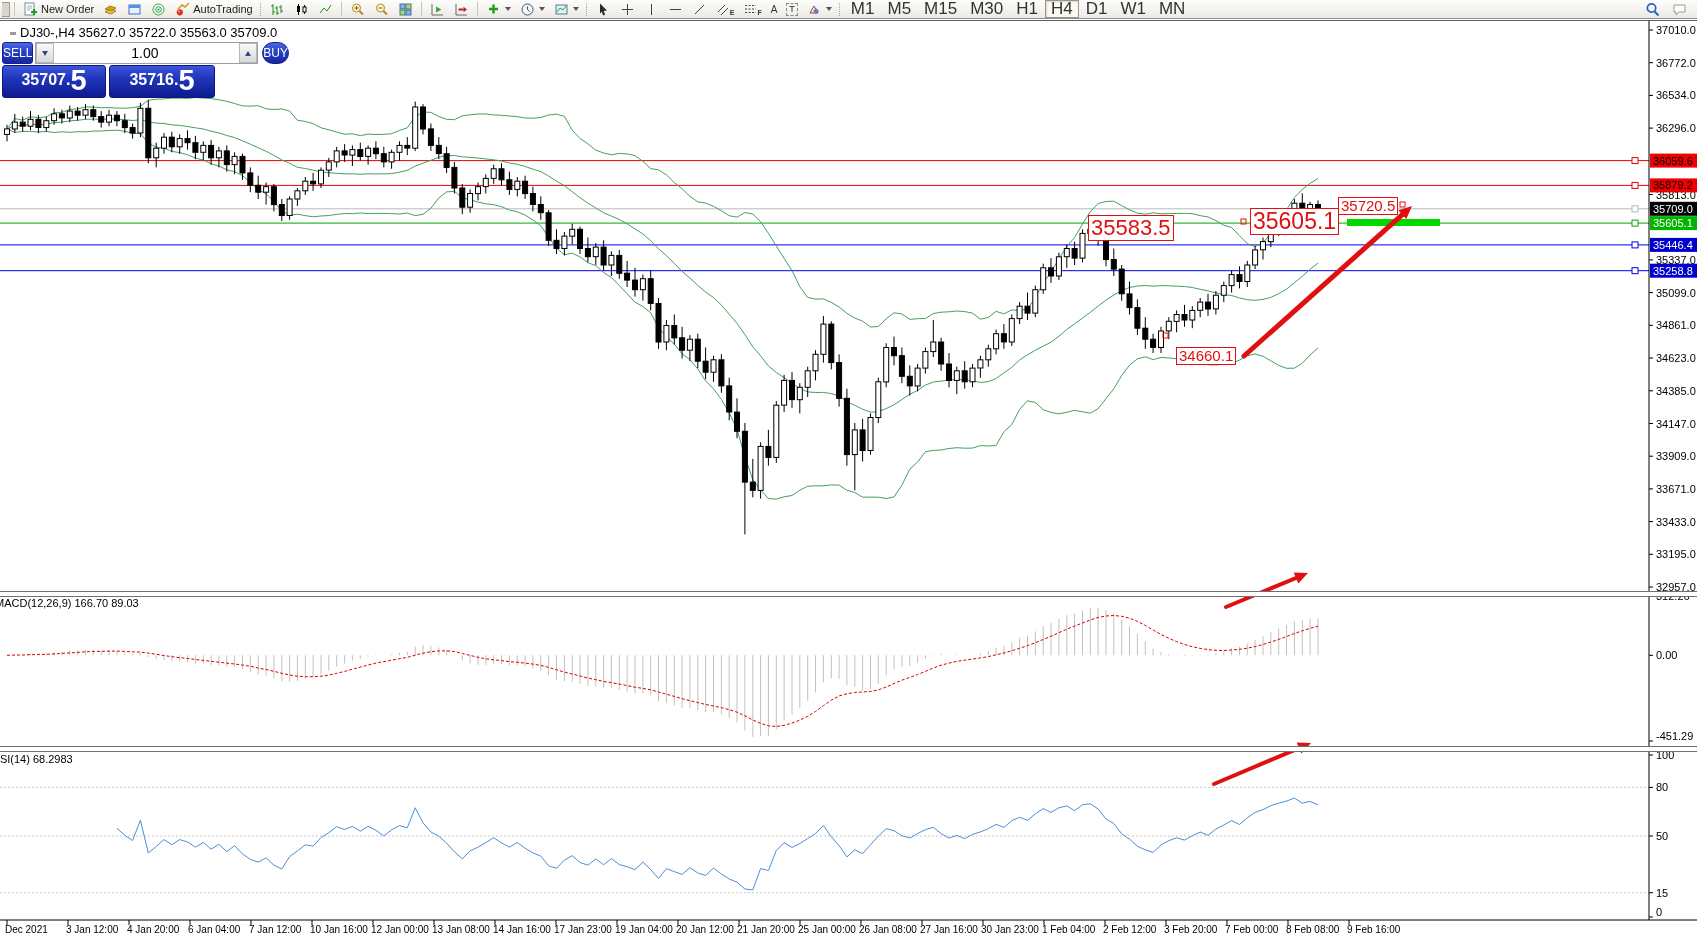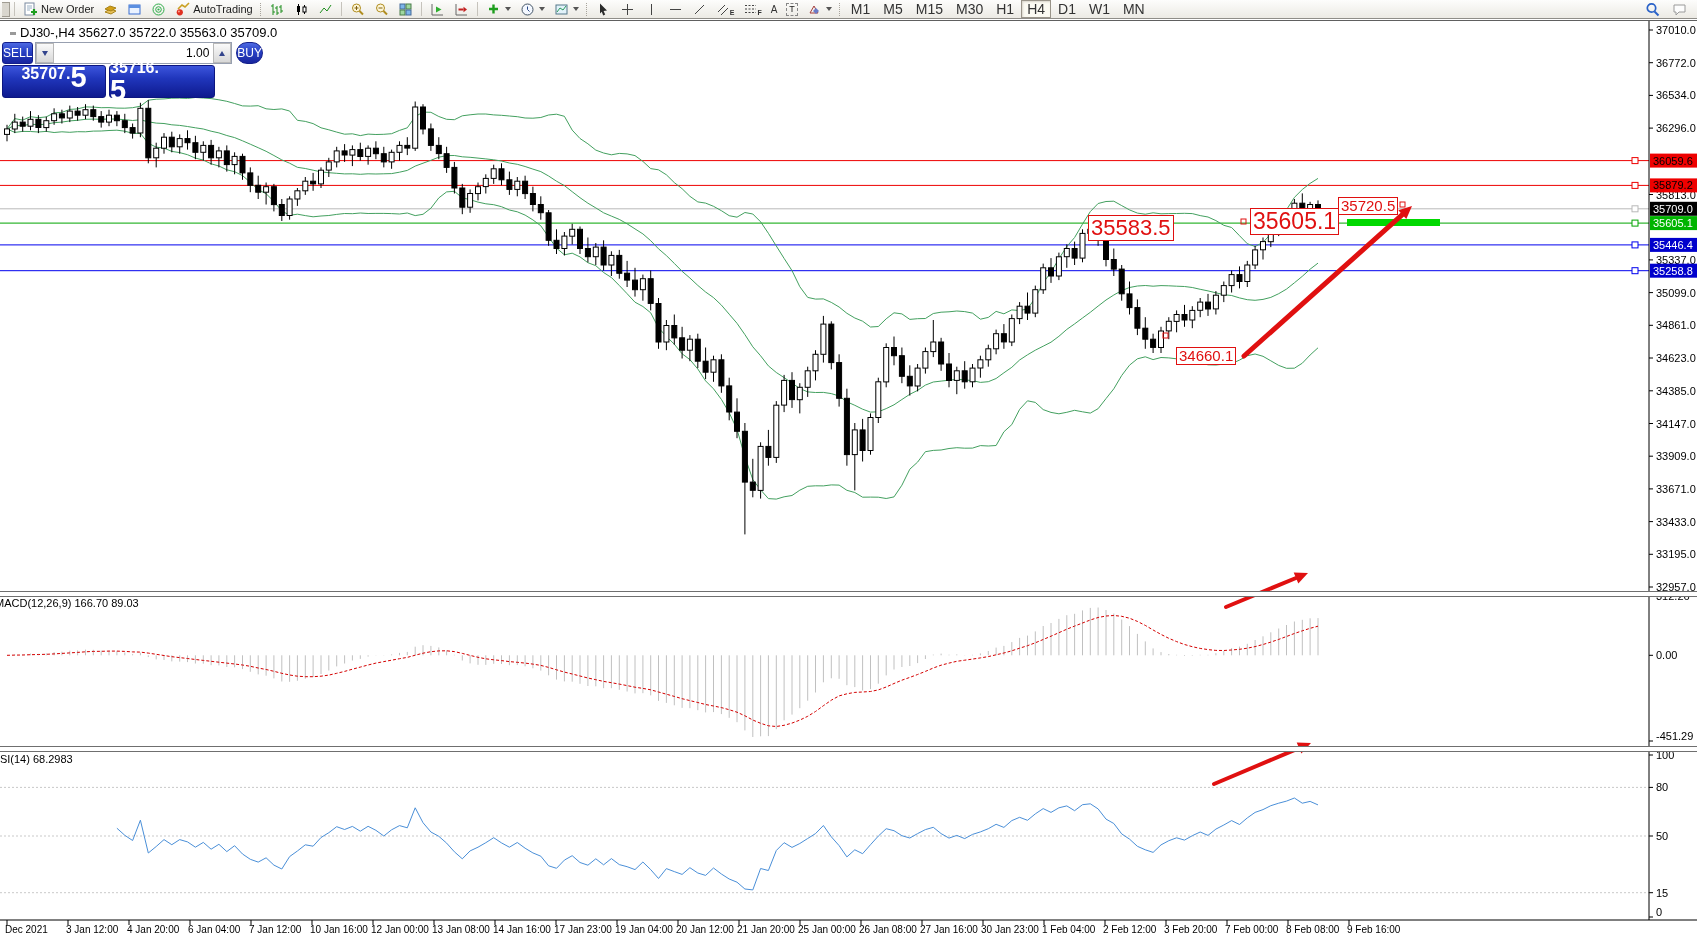--- a/index.html
+++ b/index.html
@@ -11,21 +11,21 @@
     display:flex;align-items:center;gap:1px;padding:0 2px;box-sizing:border-box;}
   .tbtn{height:17px;display:flex;align-items:center;gap:3px;padding:18px 3px;font-size:11px;
     color:#1c1c1c;border:1px solid transparent;border-radius:2px;cursor:default;white-space:nowrap;}
   .ic{width:15px;height:15px;display:inline-block;vertical-align:middle;}
   .tsep{width:1px;height:14px;background:#c6c3bc;margin:0 3px;}
   .thandle{width:2px;height:13px;border-left:1px dotted #a8a49c;margin:0 2px;}
   .caret{width:0;height:0;border-left:3px solid transparent;border-right:3px solid transparent;
     border-top:4px solid #555;margin-left:1px;}
   .cuticon{width:7px;height:13px;overflow:hidden;display:inline-block;background:#d9d6ce;
     border:1px solid #a09c92;border-left:none;}
-  .tf{font-size:14px;color:#333;padding:1px 5px;height:14px;line-height:14px;border:1px solid transparent;}
+  .tf{font-size:17px;color:#333;padding:1px 5px;height:14px;line-height:14px;border:1px solid transparent;}
   .tf.active{background:#fbfaf2;border:1px solid #999489;box-shadow:inset 1px 1px 2px #d8d4ca;}
   .letter{font-size:10px;color:#333;}
   .corner-letter{font-size:7px;font-weight:bold;color:#333;margin-left:-4px;margin-top:7px;}
   .tbox{border:1px dashed #888;padding:0 2px;font-size:9px;line-height:11px;}
   .right-tools{margin-left:auto;display:flex;align-items:center;gap:4px;padding-right:4px;}
   .chatwrap{position:relative;}
   .badge{position:absolute;top:-3px;right:-5px;background:#e22;color:#fff;font-size:8px;
     width:11px;height:11px;border-radius:6px;text-align:center;line-height:11px;font-weight:bold;}
   
   .chartwin{position:absolute;top:20px;left:0;width:1697px;height:921px;background:#fff;
@@ -44,28 +44,28 @@
   .chip{background:linear-gradient(#4d69e2 0%,#2740c4 45%,#18259e 100%);color:#fff;font-size:12px;
     font-weight:normal;border:1px solid #14208c;border-radius:3px;display:flex;align-items:center;
     justify-content:center;cursor:pointer;}
   .sell-chip{width:46px;}
   .buy-chip{width:52px;margin-left:2px;border-radius:11px;}
   .oc-vol{flex:1;display:flex;margin:0 2px;border:1px solid #98a0b0;background:#fff;align-items:stretch;}
   .oc-spin{width:16px;background:linear-gradient(#fafafa,#d8d8d8);border:1px solid #b8b8b8;
     display:flex;align-items:center;justify-content:center;cursor:pointer;}
   .tri-dn{width:0;height:0;border-left:3px solid transparent;border-right:3px solid transparent;border-top:5px solid #33448c;}
   .tri-up{width:0;height:0;border-left:3px solid transparent;border-right:3px solid transparent;border-bottom:5px solid #33448c;}
-  .oc-input{flex:1;border:0;outline:none;text-align:right;font-size:12px;padding:0 4px 0 0;min-width:10px;
+  .oc-input{flex:1;border:0;outline:none;text-align:center;font-size:14px;padding:0 4px 0 0;min-width:10px;
     font-family:"Liberation Sans",sans-serif;}
   .oc-bottom{display:flex;margin-top:1px;}
   .oc-price{height:33px;background:linear-gradient(#3c55dc 0%,#2036bc 40%,#0e1a8e 100%);color:#fff;
-    display:flex;align-items:flex-start;justify-content:center;border-radius:3px;border:1px solid #0c1680;
+    display:flex;align-items:center;justify-content:center;border-radius:3px;border:1px solid #0c1680;
     cursor:pointer;box-sizing:border-box;}
   .oc-sell-price{width:104px;}
-  .oc-buy-price{width:106px;margin-left:3px;flex-direction:column;}
+  .oc-buy-price{width:106px;margin-left:3px;}
   .pm{font-size:16px;font-weight:bold;line-height:1;margin-bottom:3px;}
   .pb{font-size:29px;font-weight:bold;line-height:0.8;margin-bottom:1px;}
   
   #anno-layer{position:absolute;top:0;left:0;width:1697px;height:941px;z-index:16;pointer-events:none;}
   .anno{position:absolute;background:#fff;border:1px solid #e01010;color:#e01010;padding:0 2px;
     line-height:1.08;white-space:nowrap;pointer-events:auto;}
 </style>
 </head>
 <body>
 

